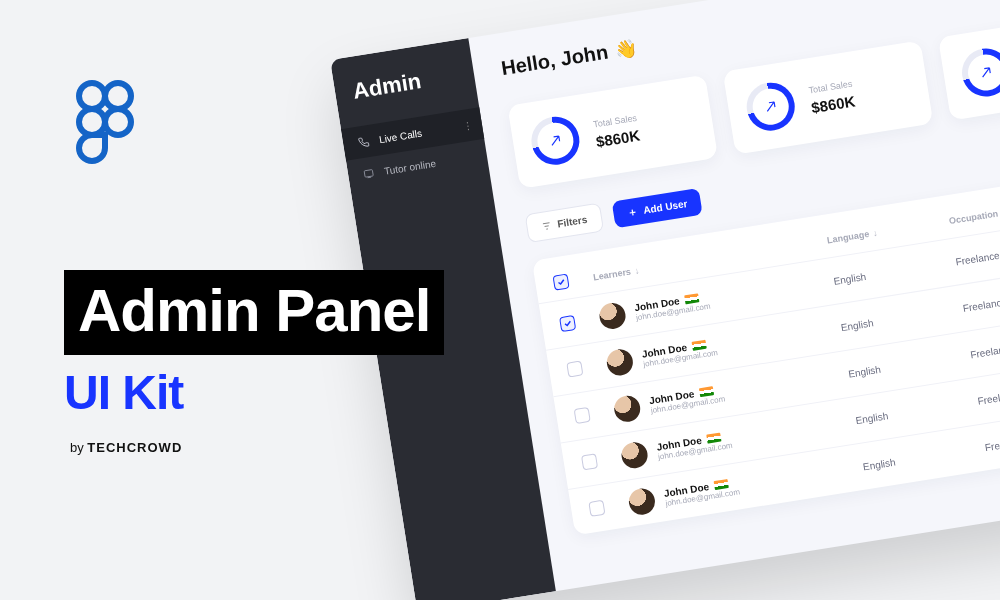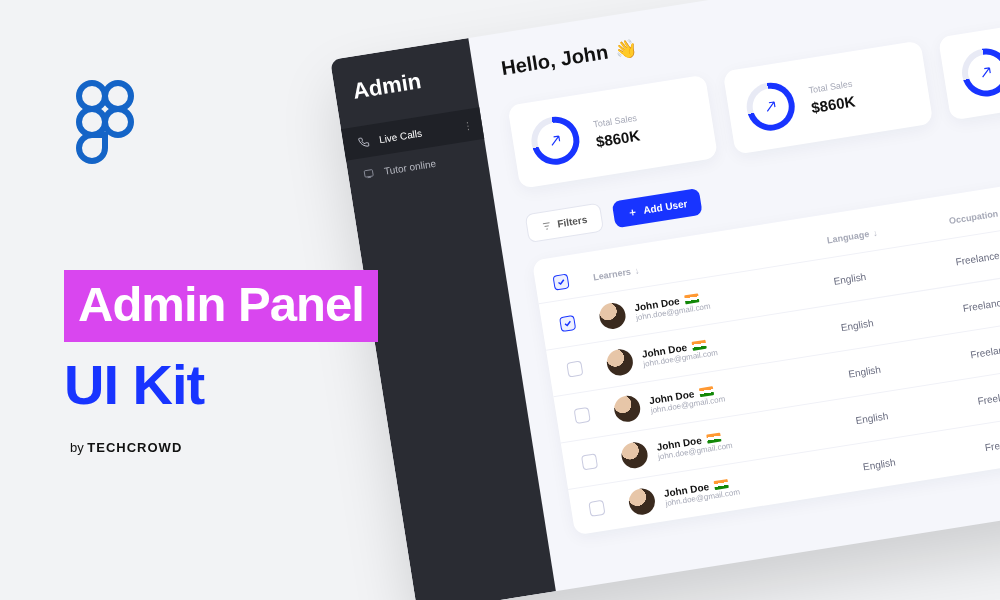--- a/index.html
+++ b/index.html
@@ -4,22 +4,22 @@
 <style>
   * { box-sizing: border-box; margin: 0; padding: 0; }
   html, body { width: 1000px; height: 600px; overflow: hidden; font-family: -apple-system, BlinkMacSystemFont, "Segoe UI", Helvetica, Arial, sans-serif; }
   body { background: #f2f3f5; position: relative; }
 
   
   .figma-logo { position: absolute; top: 80px; left: 76px; }
 
   
   .headline { position: absolute; top: 270px; left: 64px; z-index: 20; }
-  .headline .line1 { display: inline-block; background: #d946ef; color: #fff; font-weight: 700; font-size: 49px; padding: 6px 14px 10px 14px; letter-spacing: -1px; }
-  .headline .line2 { color: #1834ff; font-weight: 600; font-size: 56px; margin-top: 10px; letter-spacing: -1px; }
+  .headline .line1 { display: inline-block; background: #000000; color: #fff; font-weight: 700; font-size: 60px; padding: 6px 14px 10px 14px; letter-spacing: -1px; }
+  .headline .line2 { color: #1834ff; font-weight: 600; font-size: 48px; margin-top: 10px; letter-spacing: -1px; }
   .byline { position: absolute; top: 440px; left: 70px; font-size: 13px; color: #111; z-index: 20; }
   .byline .by { font-weight: 400; }
   .byline .brand { font-weight: 800; letter-spacing: 1px; }
 
   
   .pill { position: absolute; top: 18px; right: -60px; width: 200px; height: 40px; border-radius: 40px; background: #fff; border: 1px solid #e6e6e8; }
 
   
   .stage {
     position: absolute;

